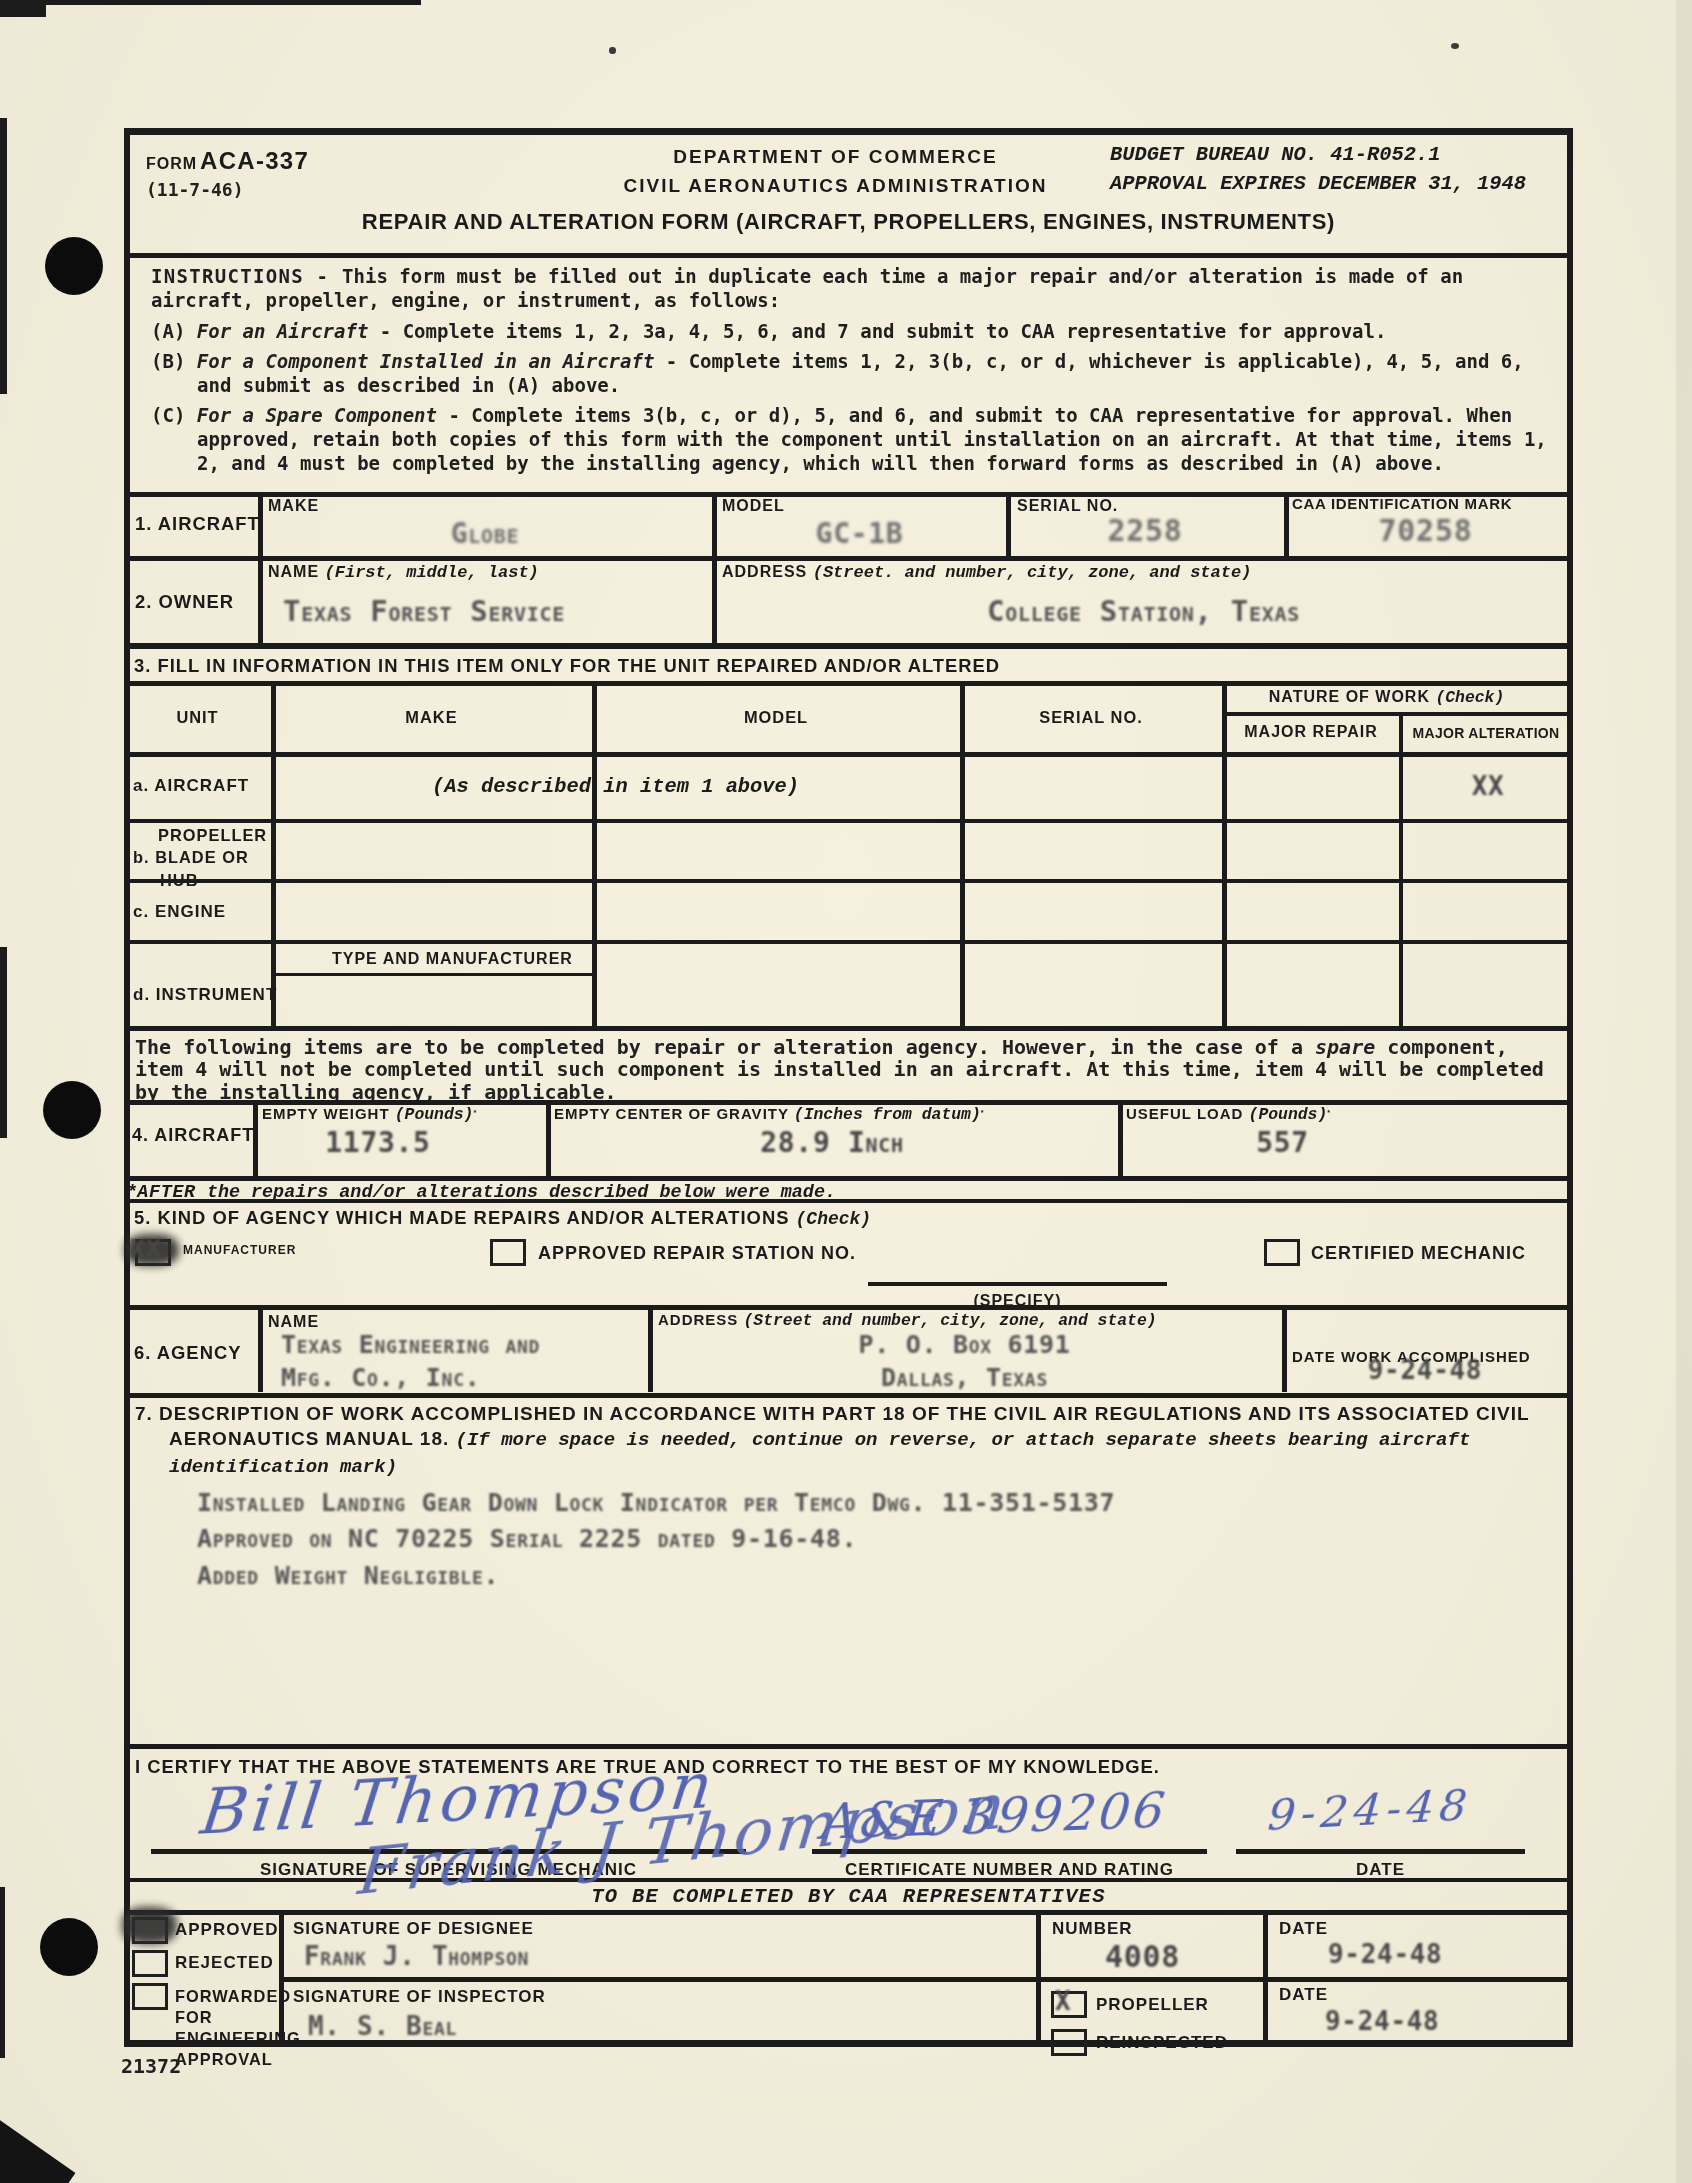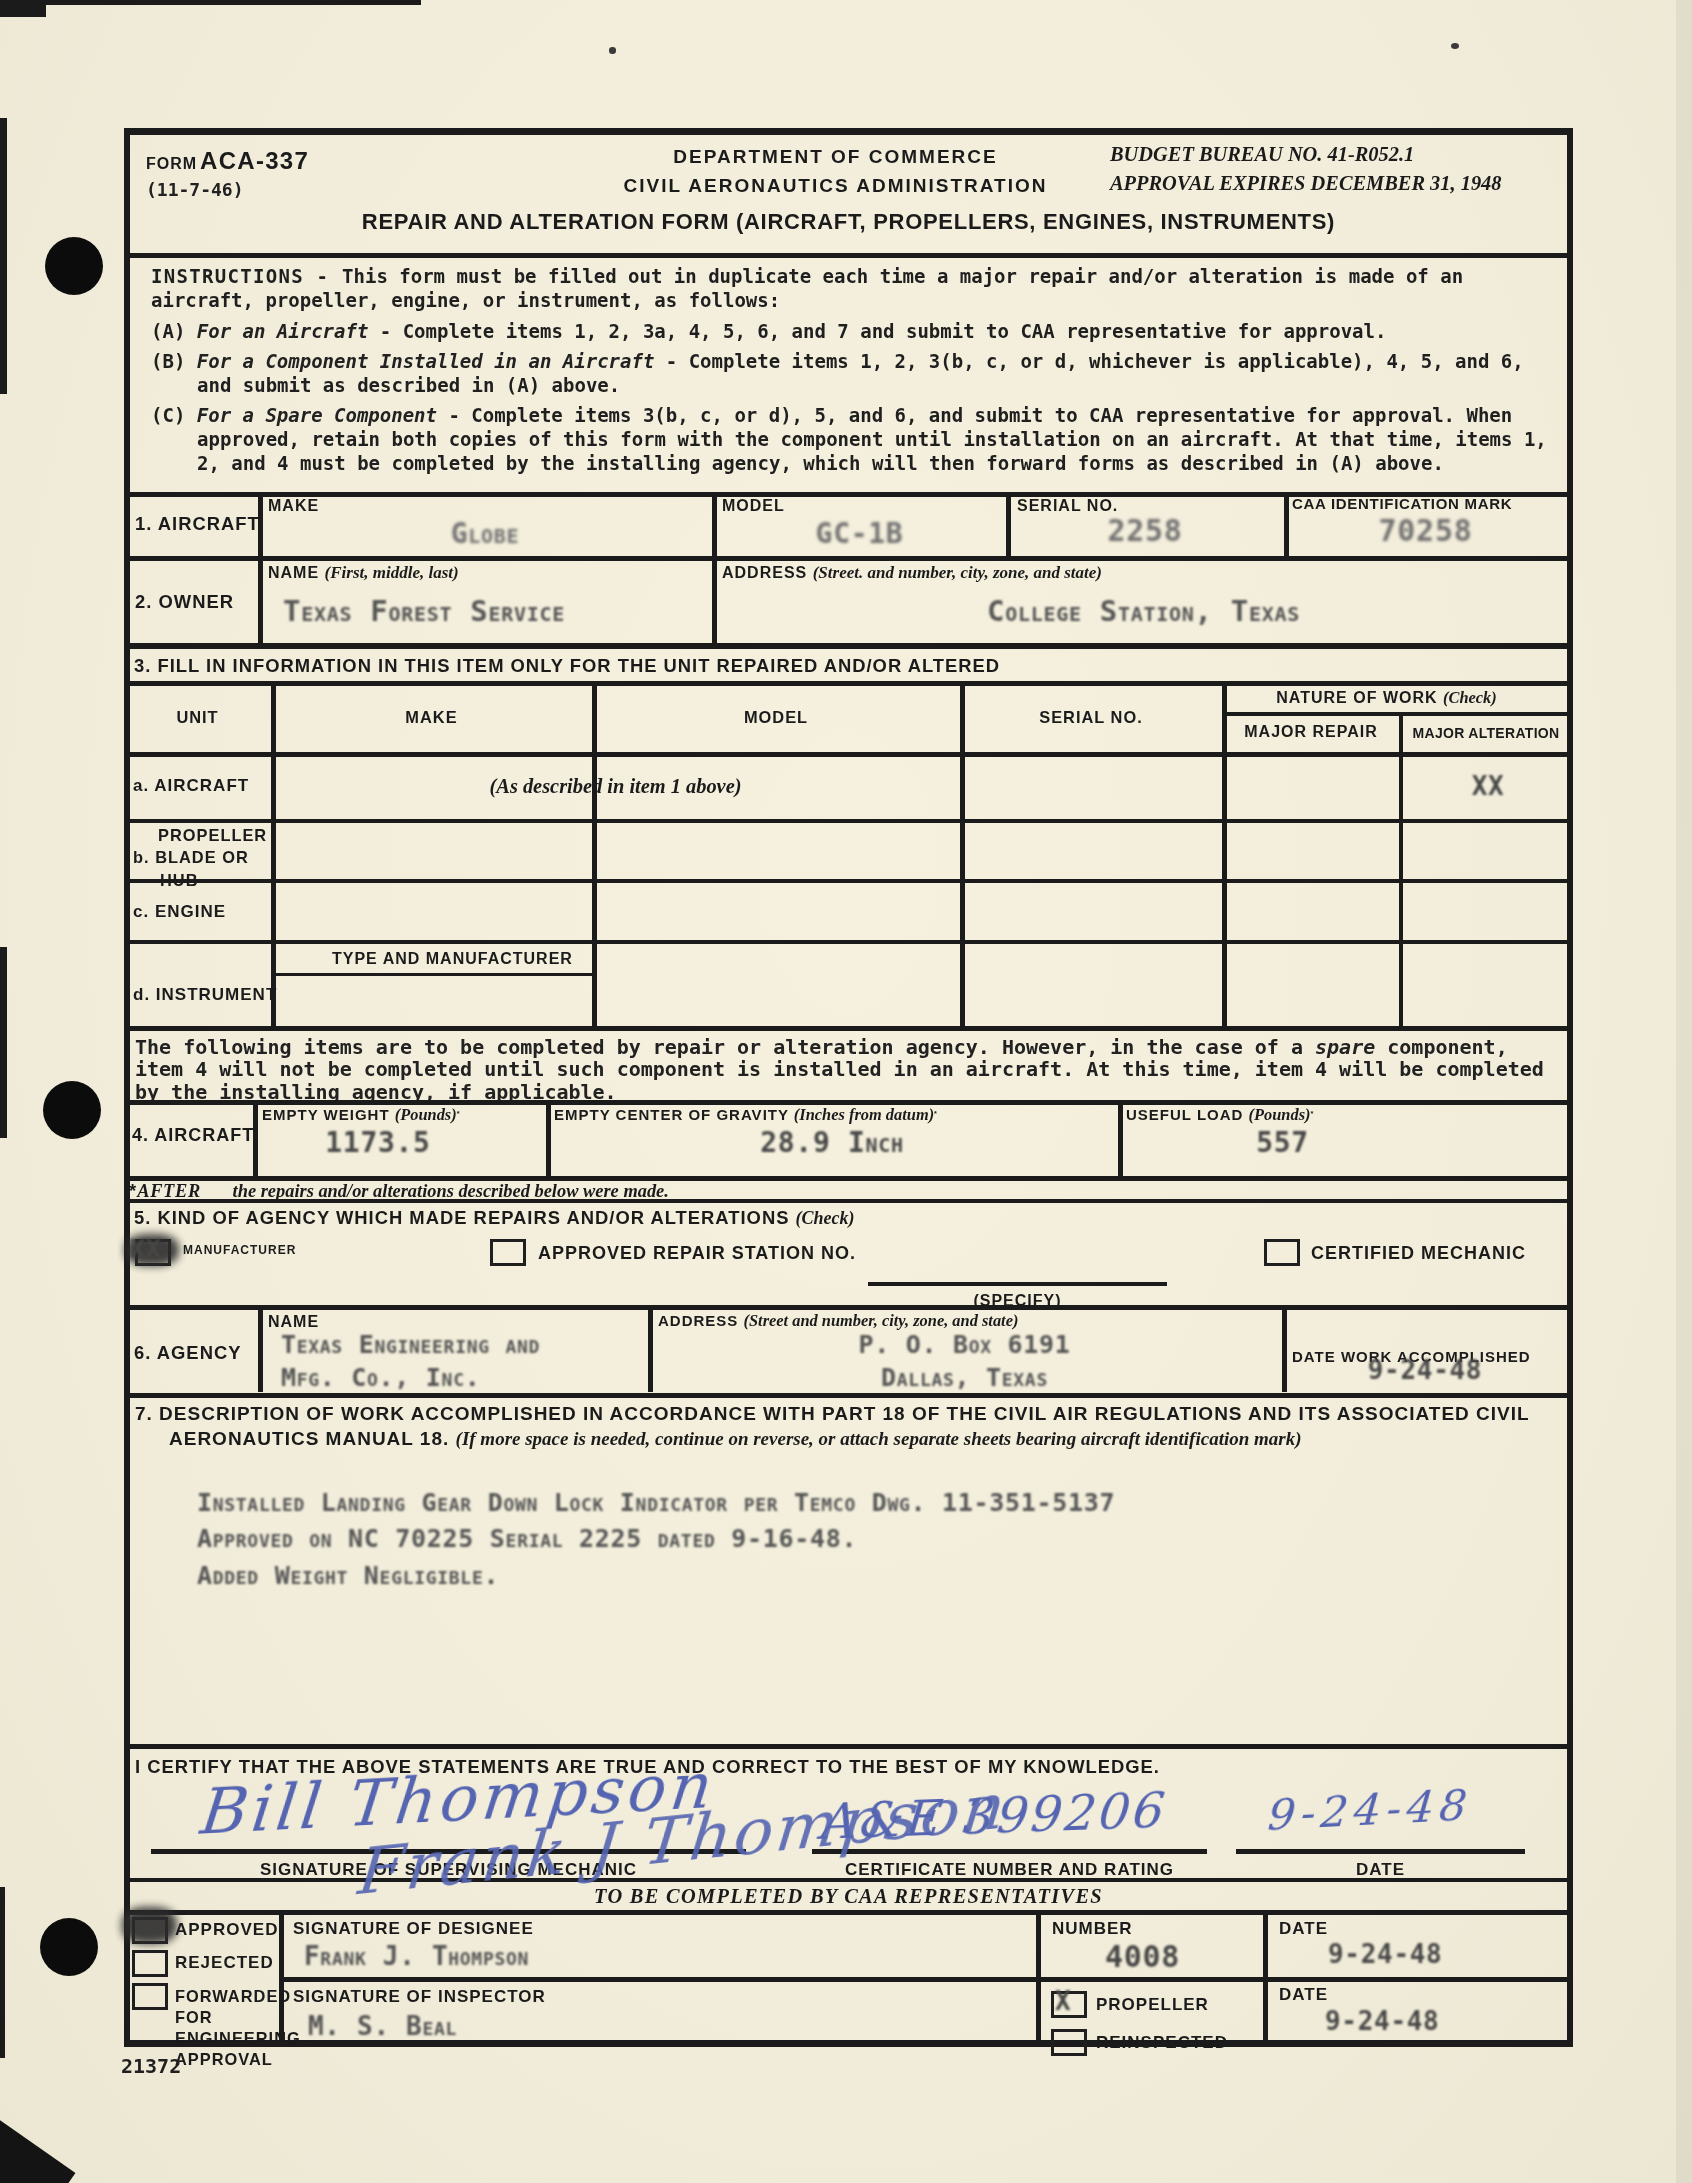--- a/index.html
+++ b/index.html
@@ -5,21 +5,21 @@
   html,body{margin:0;padding:0;}
   body{background:#e8e3cf;}
   .page{position:relative;width:1693px;height:2183px;overflow:hidden;
         background:radial-gradient(ellipse at 50% 40%, #f6f1de 0%, #f2edda 60%, #ece7d3 100%);
         font-family:"Liberation Sans",sans-serif;color:#1b1b1b;}
   .abs{position:absolute;}
   .ln{position:absolute;background:#1b1b1b;}
   .lbl{font-family:"Liberation Sans",sans-serif;font-weight:700;color:#1b1b1b;letter-spacing:1px;white-space:nowrap;}
   .mono{font-family:"DejaVu Sans Mono",monospace;font-weight:700;color:#222;}
   .mono-i{font-family:"DejaVu Sans Mono",monospace;font-weight:700;font-style:italic;color:#222;}
-  .ital{font-family:Liberation Serif, serif;font-style:italic;font-weight:700;color:#1b1b1b;}
+  .ital{font-family:Liberation Mono, monospace;font-style:italic;font-weight:700;color:#1b1b1b;}
   .ctr{text-align:center;}
   .tv{font-family:"DejaVu Sans Mono",monospace;font-weight:700;font-variant:small-caps;
       color:#555;filter:blur(1.2px);letter-spacing:0.7px;white-space:nowrap;}
   .tv-faint{color:#6f6f6f;filter:blur(1.6px);}
   .tv-dark{color:#474747;filter:blur(1.1px);}
   .script{font-family:"DejaVu Serif",serif;font-style:italic;color:#5565b2;
           filter:blur(0.5px);white-space:nowrap;transform-origin:left bottom;}
   .cb{position:absolute;width:30px;height:21px;border:3.3px solid #1f1f1f;}
   .hole{position:absolute;width:58px;height:58px;border-radius:50%;background:#0c0c0c;}
   .blob{position:absolute;background:#2c2c2c;filter:blur(4px);border-radius:40%;opacity:.9;}
@@ -148,21 +148,21 @@
   <div class="ln" style="left:1118px;top:1100px;width:4.6px;height:76px;"></div>
   <div class="abs lbl" style="left:132px;top:1125px;font-size:18px;"><span>4.</span> <span>AIRCRAFT</span></div>
   <div class="abs" style="left:262px;top:1105px;white-space:nowrap;"><span class="lbl" style="font-size:15px;">EMPTY WEIGHT </span><span class="ital" style="font-size:16.4px;">(Pounds)</span><sup class="lbl">*</sup></div>
   <div class="abs ctr tv tv-dark" style="left:253px;top:1126px;width:250px;font-size:28px;">1173.5</div>
   <div class="abs" style="left:554px;top:1105px;white-space:nowrap;"><span class="lbl" style="font-size:15px;">EMPTY CENTER OF GRAVITY </span><span class="ital" style="font-size:16.4px;">(Inches from datum)</span><sup class="lbl">*</sup></div>
   <div class="abs ctr tv tv-dark" style="left:546px;top:1126px;width:572px;font-size:28px;">28.9 Inch</div>
   <div class="abs" style="left:1126px;top:1105px;white-space:nowrap;"><span class="lbl" style="font-size:15px;">USEFUL LOAD </span><span class="ital" style="font-size:16.4px;">(Pounds)</span><sup class="lbl">*</sup></div>
   <div class="abs ctr tv tv-dark" style="left:1118px;top:1126px;width:329px;font-size:28px;">557</div>
   <div class="ln" style="left:124px;top:1176px;width:1449px;height:5.3px;"></div>
 
-  <div class="abs" style="left:129px;top:1180px;white-space:nowrap;"><span class="lbl" style="font-size:18.4px;">*</span><span class="ital" style="font-size:18.4px;letter-spacing:0.7px;">AFTER</span><span class="ital" style="font-size:18.4px;margin-left:27px;"> the repairs and/or alterations described below were made.</span></div>
+  <div class="abs" style="left:129px;top:1180px;white-space:nowrap;"><span class="lbl" style="font-size:18.4px;">*</span><span class="ital" style="font-size:18.4px;letter-spacing:0.7px;">AFTER</span><span class="ital" style="font-size:18.4px;"> the repairs and/or alterations described below were made.</span></div>
   <div class="ln" style="left:124px;top:1199px;width:1449px;height:4px;"></div>
 
   <div class="abs" style="left:134px;top:1207px;white-space:nowrap;"><span class="lbl" style="font-size:18.4px;">5. KIND OF AGENCY WHICH MADE REPAIRS AND/OR ALTERATIONS </span><span class="ital" style="font-size:18px;">(Check)</span></div>
   <div class="cb" style="left:135px;top:1239px;"></div>
   <div class="blob" style="left:125px;top:1234px;width:54px;height:32px;"></div>
   <div class="abs tv tv-dark" style="left:130px;top:1234px;font-size:25px;z-index:3;">XX</div>
   <div class="abs lbl" style="left:183px;top:1243px;font-size:12px;">MANUFACTURER</div>
   <div class="cb" style="left:490px;top:1239px;"></div>
   <div class="abs lbl" style="left:538px;top:1243px;font-size:18px;">APPROVED REPAIR STATION NO.</div>
   <div class="ln" style="left:868px;top:1282px;width:299px;height:4px;"></div>

